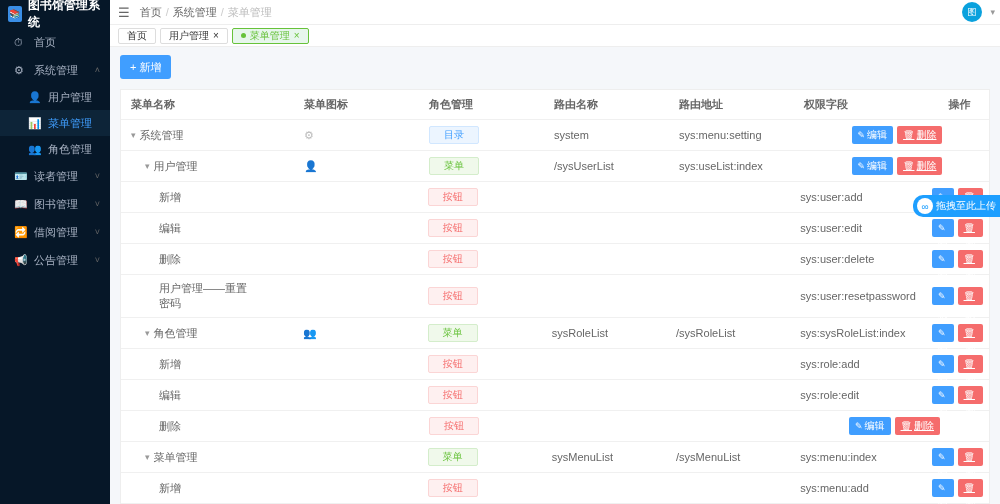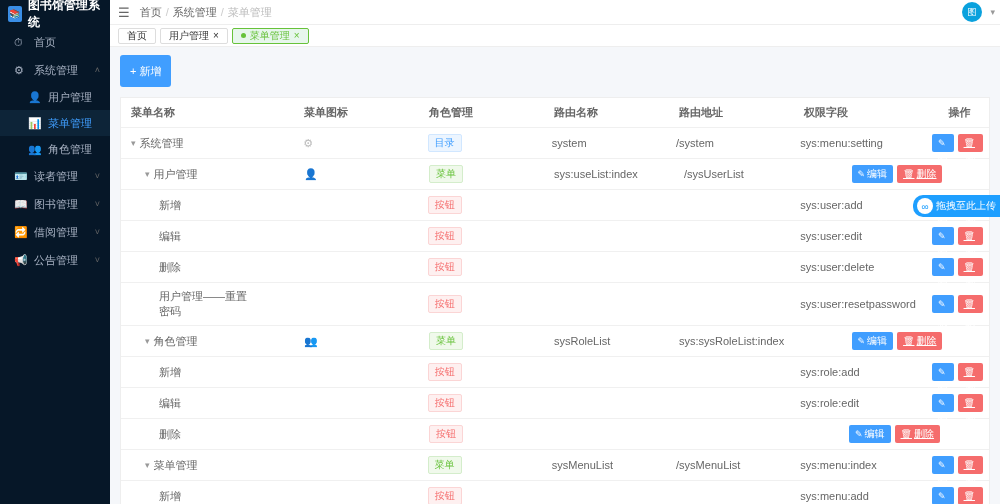--- a/index.html
+++ b/index.html
@@ -21,34 +21,34 @@
 .avatar { position:absolute; right:18px; width:20px; height:20px; border-radius:50%; background:#0aa1dd; display:flex; align-items:center; justify-content:center; color:#fff; font-size:9px; cursor:pointer; }
 .avatar-drop { position:absolute; right:5px; font-size:9px; color:#999; cursor:pointer; }
 
 .tabs { position:absolute; left:110px; right:0; top:25px; height:22px; background:#fff; display:flex; align-items:center; padding:0 8px; border-bottom:1px solid #eee; }
 .tab { height:16px; line-height:16px; border:1px solid #ddd; padding:0 8px; margin-right:4px; font-size:10px; cursor:pointer; border-radius:2px; display:flex; align-items:center; }
 .tab.active { background:#e7f6ec; border-color:#67c23a; color:#67c23a; }
 .tab-dot { width:5px; height:5px; border-radius:50%; background:#67c23a; margin-right:4px; }
 .tab-close { margin-left:4px; font-size:10px; }
 
 .content { position:absolute; left:110px; right:0; top:47px; bottom:0; padding:8px 10px; overflow:auto; }
-.add-btn { background:#409eff; color:#fff; border:none; height:32px; padding:0 10px; border-radius:3px; cursor:pointer; font-size:11px; }
+.add-btn { background:#409eff; color:#fff; border:none; height:24px; padding:0 10px; border-radius:3px; cursor:pointer; font-size:11px; }
 .table { width:100%; margin-top:10px; background:#fff; border:1px solid #eee; }
 .tr { display:flex; border-bottom:1px solid #f0f0f0; min-height:30px; align-items:center; }
 .th { font-weight:bold; color:#555; }
 .td { padding:6px 4px; font-size:11px; color:#666; display:flex; align-items:center; }
 .c-name { width:135px; padding-left:10px; }
 .c-icon { width:125px;margin-left:44px; }
 .c-type { width:125px; }
 .c-route { width:125px; }
 .c-addr { width:125px; }
 .c-perm { width:130px; }
 .c-ops { flex:1; justify-content:center; }
 .caret { font-size:9px; color:#999; margin-right:4px; cursor:pointer; }
-.tag { display:inline-block; padding:1px 6px; border-radius:2px; font-size:10px; }
+.tag { display:inline-block; padding:1px 14px; border-radius:2px; font-size:10px; }
 .tag-dir { background:#ecf5ff; color:#409eff; border:1px solid #d1e7ff; }
 .tag-menu { background:#f0f9eb; color:#67c23a; border:1px solid #d4edcb; }
 .tag-btn { background:#fef0f0; color:#f56c6c; border:1px solid #fbd5d5; }
 .op-btn { height:18px; line-height:18px; padding:0 6px; border-radius:2px; font-size:10px; color:#fff; cursor:pointer; border:none; margin:0 2px; }
 .op-edit { background:#409eff;text-align:right; }
 .op-del { background:#f56c6c;text-decoration:underline; }
 .op-ic { font-size:9px; margin-right:2px; }
 .row-icon { color:#bbb; font-size:11px; }
 
 .float-btn { position:absolute; right:0; top:195px; background:#1e9fff; color:#fff; height:22px; display:flex; align-items:center; padding:0 4px; border-radius:10px 0 0 10px; font-size:10px; cursor:pointer; }
@@ -153,40 +153,39 @@
             <span class="caret">▾</span>
             <span>系统管理</span>
           </div>
           <div class="td c-icon">
             <span class="row-icon">⚙</span>
           </div>
           <div class="td c-type">
             <span class="tag tag-dir">目录</span>
           </div>
           <div class="td c-route">system</div>
-          <div class="td c-addr">/system</div>
           <div class="td c-perm">sys:menu:setting</div>
           <div class="td c-ops">
             <button class="op-btn op-edit"><span class="op-ic">✎</span>编辑</button>
             <button class="op-btn op-del"><span class="op-ic">🗑</span>删除</button>
           </div>
         </div>
         <div class="tr">
           <div class="td c-name" style="padding-left:24px">
             <span class="caret">▾</span>
             <span>用户管理</span>
           </div>
           <div class="td c-icon">
             <span class="row-icon">👤</span>
           </div>
           <div class="td c-type">
             <span class="tag tag-menu">菜单</span>
           </div>
+          <div class="td c-addr">/sysUserList</div>
           <div class="td c-perm">sys:useList:index</div>
-          <div class="td c-addr">/sysUserList</div>
           <div class="td c-ops">
             <button class="op-btn op-edit"><span class="op-ic">✎</span>编辑</button>
             <button class="op-btn op-del"><span class="op-ic">🗑</span>删除</button>
           </div>
         </div>
         <div class="tr">
           <div class="td c-name" style="padding-left:38px">
             <span>新增</span>
           </div>
           <div class="td c-icon">
@@ -262,20 +261,21 @@
             <span class="caret">▾</span>
             <span>角色管理</span>
           </div>
           <div class="td c-icon">
             <span class="row-icon">👥</span>
           </div>
           <div class="td c-type">
             <span class="tag tag-menu">菜单</span>
           </div>
           <div class="td c-route">sysRoleList</div>
+          <div class="td c-addr">/sysRoleList</div>
           <div class="td c-perm">sys:sysRoleList:index</div>
           <div class="td c-ops">
             <button class="op-btn op-edit"><span class="op-ic">✎</span>编辑</button>
             <button class="op-btn op-del"><span class="op-ic">🗑</span>删除</button>
           </div>
         </div>
         <div class="tr">
           <div class="td c-name" style="padding-left:38px">
             <span>新增</span>
           </div>

